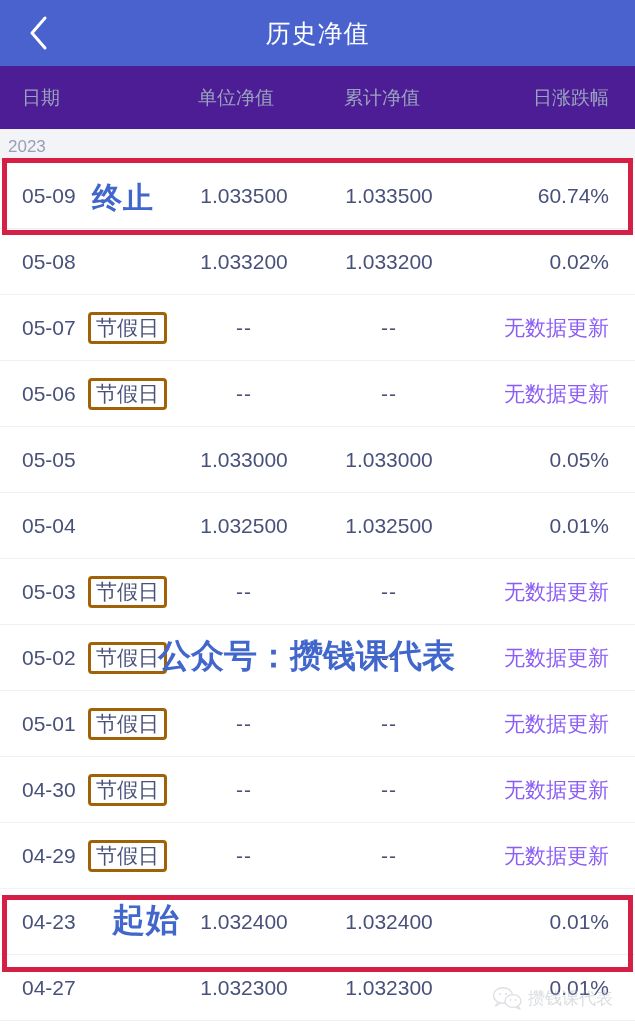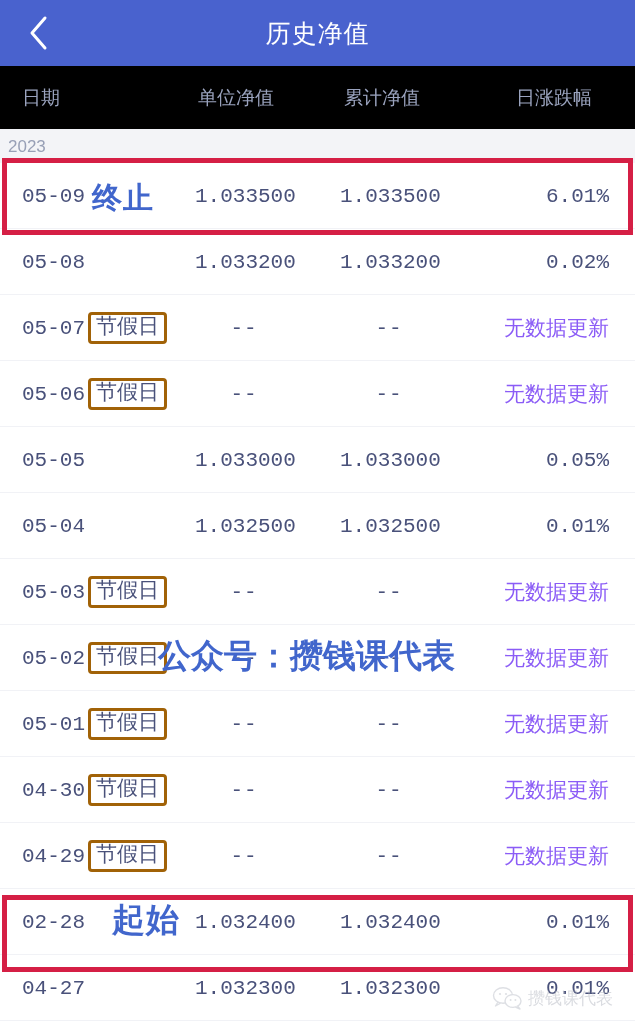--- a/index.html
+++ b/index.html
@@ -36,51 +36,51 @@
     color: #ffffff;
     font-size: 25px;
     letter-spacing: 1px;
     font-weight: 400;
   }
 
   
   .col-head {
     height: 64px;
     position: relative;
-    background: #000000;
+    background: #4c1d95;
     border-bottom: 1px solid #EFF1F5;
   }
   .col-head span {
     position: absolute;
     top: 50%;
     transform: translateY(-50%);
     color: #9AA3BE;
     font-size: 19px;
     white-space: nowrap;
   }
   .ch-date { left: 22px; }
   .ch-unit { left: 198px; }
   .ch-acc  { left: 344px; }
-  .ch-chg  { right: 43px; margin-left: 41px; }
+  .ch-chg  { right: 26px; margin-left: 41px; }
 
   
   .year-band {
     height: 33px;
     background: #F3F4F7;
     display: flex;
     align-items: center;
     padding-left: 8px;
   }
   .year-band span {
     color: #98A0B6;
     font-size: 17px;
   }
 
   
-  .rows { position: relative; font-family: Liberation Mono, monospace; }
+  .rows { position: relative; }
   .row {
     position: relative;
     height: 66px;
     background: #ffffff;
     border-bottom: 1px solid #F1F2F6;
   }
   .row .cell {
     position: absolute;
     top: 50%;
     transform: translateY(-50%);
@@ -183,21 +183,21 @@
 
   <div class="year-band">
     <span>2023</span>
   </div>
 
   <div class="rows" id="rows">
       <div class="row">
         <span class="cell c-date">05-09</span>
         <span class="cell c-unit">1.033500</span>
         <span class="cell c-acc">1.033500</span>
-        <span class="cell c-chg">6.01%</span>
+        <span class="cell c-chg">60.74%</span>
       </div>
       <div class="row">
         <span class="cell c-date">05-08</span>
         <span class="cell c-unit">1.033200</span>
         <span class="cell c-acc">1.033200</span>
         <span class="cell c-chg">0.02%</span>
       </div>
       <div class="row">
         <span class="cell c-date">05-07</span>
         <span class="cell c-badge">节假日</span>
@@ -253,21 +253,21 @@
         <span class="cell c-chg nodata">无数据更新</span>
       </div>
       <div class="row">
         <span class="cell c-date">04-29</span>
         <span class="cell c-badge">节假日</span>
         <span class="cell c-unit dash">--</span>
         <span class="cell c-acc dash">--</span>
         <span class="cell c-chg nodata">无数据更新</span>
       </div>
       <div class="row">
-        <span class="cell c-date">02-28</span>
+        <span class="cell c-date">04-23</span>
         <span class="cell c-unit">1.032400</span>
         <span class="cell c-acc">1.032400</span>
         <span class="cell c-chg">0.01%</span>
       </div>
       <div class="row">
         <span class="cell c-date">04-27</span>
         <span class="cell c-unit">1.032300</span>
         <span class="cell c-acc">1.032300</span>
         <span class="cell c-chg">0.01%</span>
       </div>

